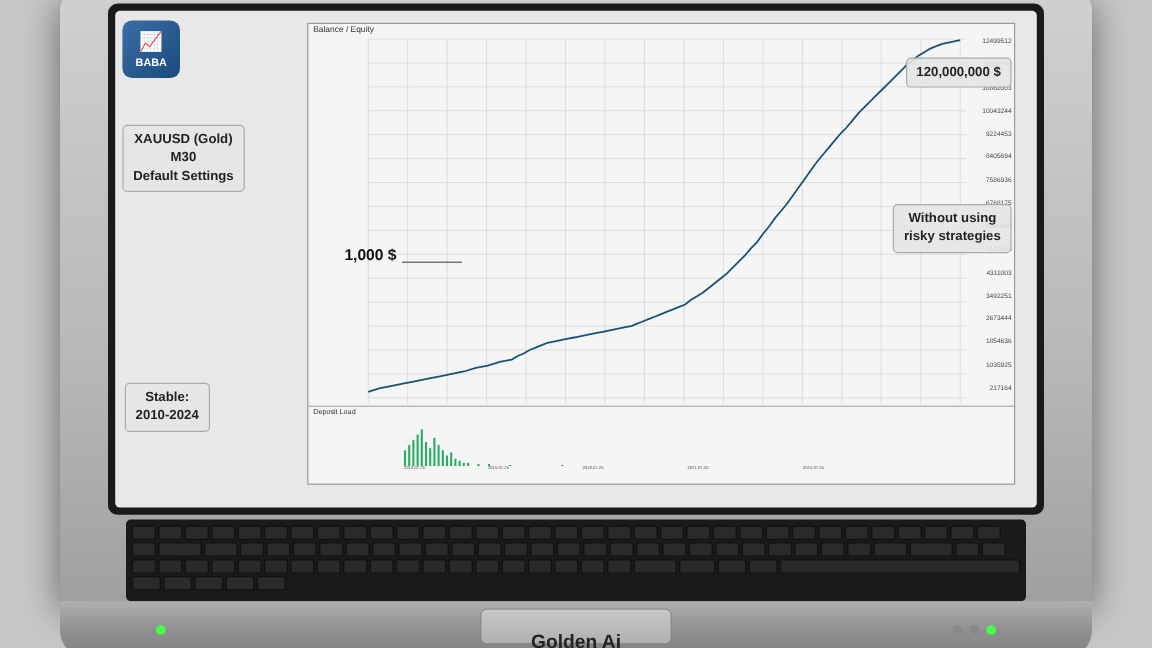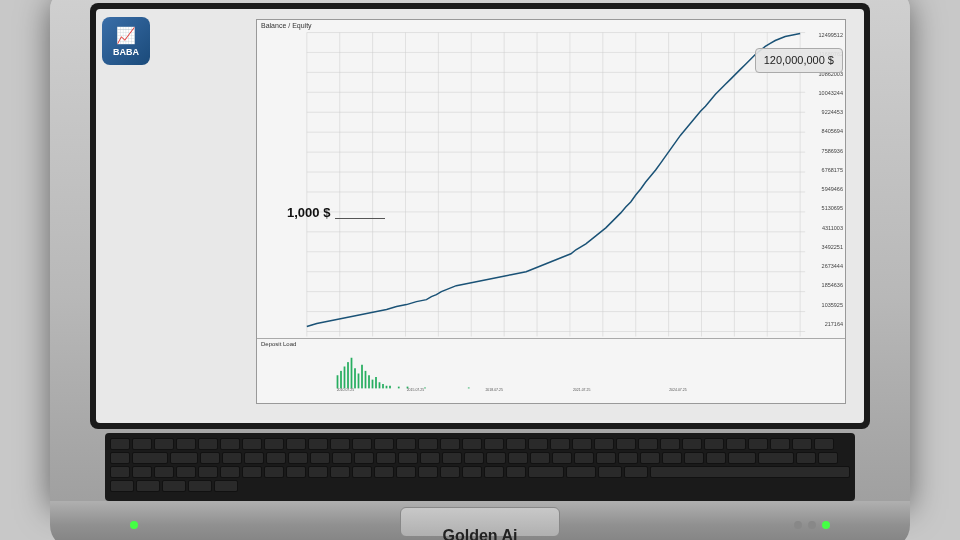--- a/index.html
+++ b/index.html
@@ -93,21 +93,21 @@
     }
 
     
     .label-box {
       position: absolute;
       background: rgba(230,230,230,0.9);
       border: 1px solid #aaa;
       border-radius: 4px;
       padding: 4px 8px;
       font-size: 11px;
-      font-weight: normal;
+      font-weight: bold;
       color: #222;
       text-align: center;
       line-height: 1.4;
     }
 
     .label-xauusd {
       left: 6px;
       top: 95px;
     }
     .label-small-funds {
@@ -239,22 +239,31 @@
 
   <div class="laptop-outer">
     <div class="screen-bezel">
       <div class="screen-content">
 
         <div class="logo-box">
           <div class="logo-icon">📈</div>
           <div style="font-size:9px; font-weight:bold; color:white;">BABA</div>
         </div>
 
-
-
+        <div class="label-box label-xauusd">
+          <div>XAUUSD (Gold)</div>
+          <div>M30</div>
+          <div>Default Settings</div>
+        </div>
+
+
+        <div class="label-box label-stable">
+          <div>Stable:</div>
+          <div>2010-2024</div>
+        </div>
 
         <div class="chart-area">
           <div class="chart-title">Balance / Equity</div>
 
           <svg class="grid-svg" viewBox="0 0 590 305">
 
             <line x1="50" y1="0" x2="550" y2="0" stroke="#ccc" stroke-width="0.5"></line>
             <line x1="50" y1="20" x2="550" y2="20" stroke="#ccc" stroke-width="0.5"></line>
             <line x1="50" y1="40" x2="550" y2="40" stroke="#ccc" stroke-width="0.5"></line>
             <line x1="50" y1="60" x2="550" y2="60" stroke="#ccc" stroke-width="0.5"></line>
@@ -358,20 +367,24 @@
 
               <text x="50" y="48" font-size="4" fill="#555">2010.07.25</text>
               <text x="130" y="48" font-size="4" fill="#555">2015.07.25</text>
               <text x="220" y="48" font-size="4" fill="#555">2018.07.25</text>
               <text x="320" y="48" font-size="4" fill="#555">2021.07.25</text>
               <text x="430" y="48" font-size="4" fill="#555">2024.07.25</text>
             </svg>
           </div>
 
           <div class="label-box label-120m">120,000,000 $</div>
+          <div class="label-box label-risky">
+            <div>Without using</div>
+            <div>risky strategies</div>
+          </div>
 
         </div>
 
       </div>
     </div>
 
     <div class="keyboard-area">
 
       <div class="key" style="width:20px;"></div>
       <div class="key" style="width:20px;"></div>

